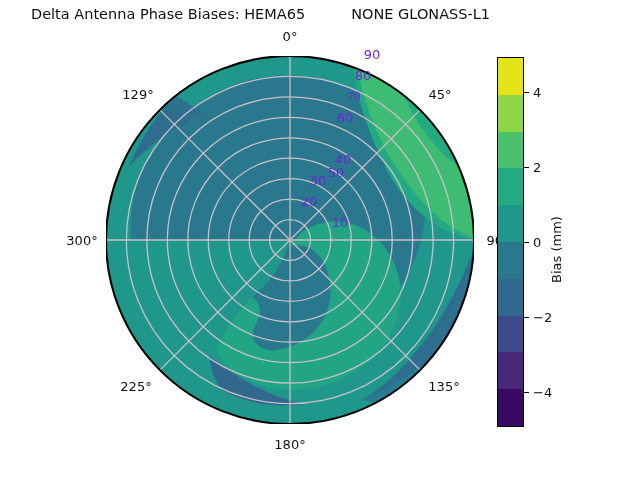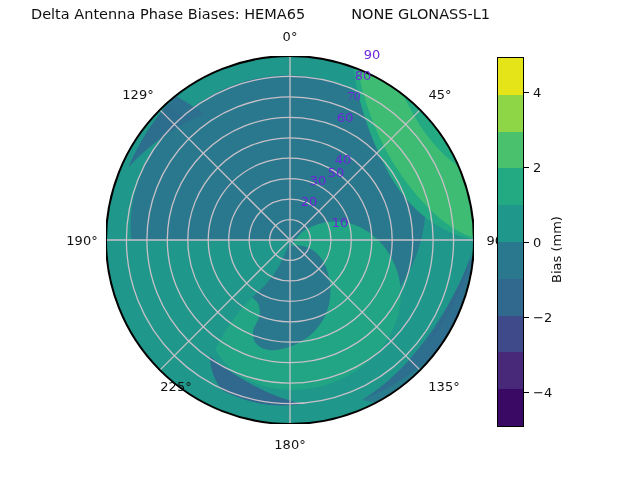--- a/index.html
+++ b/index.html
@@ -177,22 +177,22 @@
       </g>
 
       <circle cx="184" cy="184" r="184" fill="none" stroke="#000000" stroke-width="2"></circle>
     </svg>
 
     <div class="theta-label" style="left:184px;top:-20px;">0°</div>
     <div class="theta-label" style="left:334px;top:38px;">45°</div>
     <div class="theta-label" style="left:392px;top:184px;">90°</div>
     <div class="theta-label" style="left:338px;top:330px;">135°</div>
     <div class="theta-label" style="left:184px;top:388px;">180°</div>
-    <div class="theta-label" style="left:30px;top:330px;margin-left:40px;">225°</div>
-    <div class="theta-label" style="left:-24px;top:184px;">190°</div>
+    <div class="theta-label" style="left:30px;top:330px;">225°</div>
+    <div class="theta-label" style="left:-24px;top:184px;">300°</div>
     <div class="theta-label" style="left:32px;top:38px;">129°</div>
 
     <div class="r-label" style="left:195px;top:166px;margin-left:39px;">10</div>
     <div class="r-label" style="left:203px;top:145px;">20</div>
     <div class="r-label" style="left:212px;top:124px;">30</div>
     <div class="r-label" style="left:221px;top:103px;margin-left:16px;">40</div>
     <div class="r-label" style="left:230px;top:82px;margin-top:34px;">50</div>
     <div class="r-label" style="left:239px;top:61px;">60</div>
     <div class="r-label" style="left:248px;top:40px;font-family:Liberation Serif, serif;">70</div>
     <div class="r-label" style="left:257px;top:19px;">80</div>

